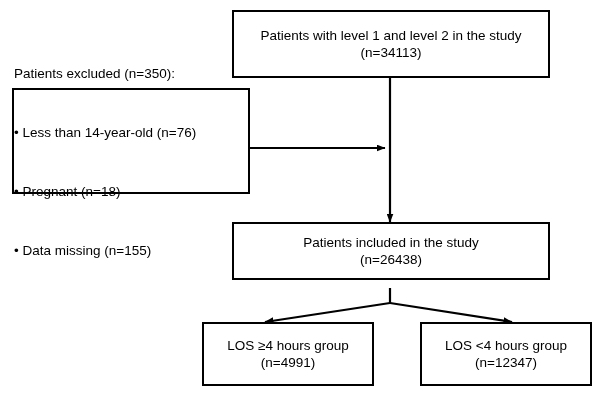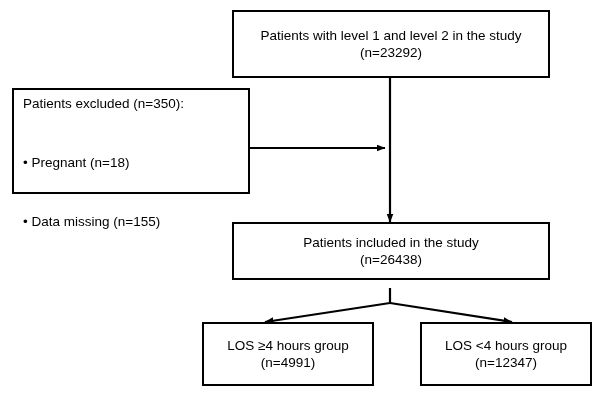--- a/index.html
+++ b/index.html
@@ -38,21 +38,20 @@
   .box.left {
     align-items: flex-start;
     text-align: left;
   }
   .line {
     font-size: 13.5px;
     line-height: 17px;
     white-space: nowrap;
   }
   .box.left .line {
-    padding-left: 9px;
     margin-top: 42px;
   }
   svg.arrows {
     position: absolute;
     left: 0; top: 0;
     width: 600px;
     height: 400px;
     z-index: 1;
   }
 </style>
@@ -74,25 +73,26 @@
 
     <line x1="390" y1="288" x2="390" y2="303" stroke="#000000" stroke-width="2.2"></line>
 
     <line x1="390" y1="303" x2="265" y2="322" stroke="#000000" stroke-width="2.2" marker-end="url(#arrowhead)"></line>
 
     <line x1="390" y1="303" x2="512" y2="322" stroke="#000000" stroke-width="2.2" marker-end="url(#arrowhead)"></line>
   </svg>
 
   <div class="box centered" style="left:232px; top:10px; width:318px; height:68px;">
     <div class="line">Patients with level 1 and level 2 in the study</div>
-    <div class="line">(n=23292)</div>
+    <div class="line">(n=34113)</div>
   </div>
 
   <div class="box left" style="left:12px; top:88px; width:238px; height:106px;">
     <div class="line">Patients excluded (n=350):</div>
+    <div class="line">• Less than 14-year-old (n=76)</div>
     <div class="line">• Pregnant (n=18)</div>
     <div class="line">• Data missing (n=155)</div>
   </div>
 
   <div class="box centered" style="left:232px; top:222px; width:318px; height:58px;">
     <div class="line">Patients included in the study</div>
     <div class="line">(n=26438)</div>
   </div>
 
   <div class="box centered" style="left:178px; top:322px; width:172px; height:64px;margin-left:24px;">

